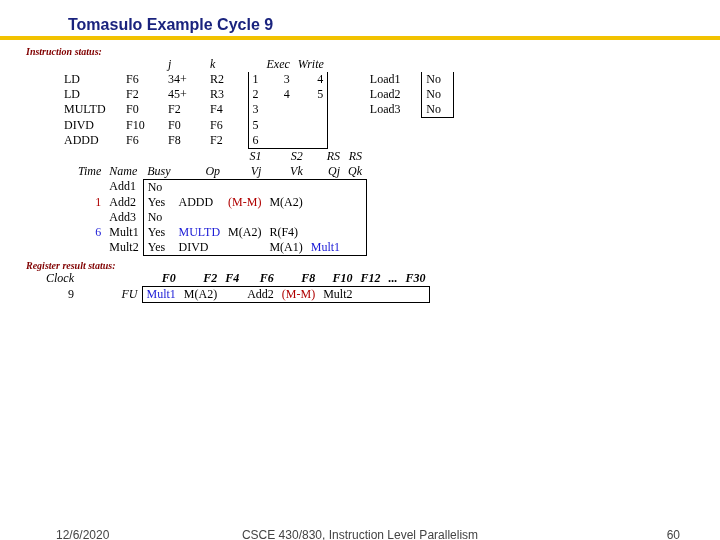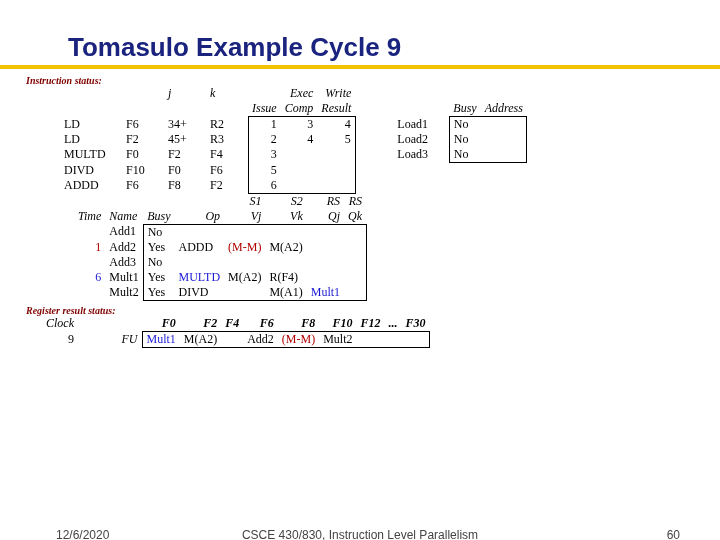--- a/index.html
+++ b/index.html
@@ -12,23 +12,23 @@
     color: #000;
     background: #fff;
     position: relative;
   }
   .slide {
     padding: 12px 28px 0 60px;
   }
   .title {
     font-family: Arial, Helvetica, sans-serif;
     font-weight: bold;
-    font-size: 26px;
+    font-size: 16px;
     color: #1a237e;
-    margin: 20px 0 2px 8px;
+    margin: 4px 0 2px 8px;
   }
   .rule {
     height: 4px;
     background: #f2c200;
     margin: 2px 0 6px -60px;
     width: 760px;
   }
   .sect {
     font-style: italic;
     font-weight: bold;
@@ -82,33 +82,20 @@
       <td style="width:34px">j</td>
       <td style="width:34px">k</td>
       <td></td>
       <td class="ctr">Exec</td>
       <td class="ctr">Write</td>
       <td style="width:30px"></td>
           <td style="width:48px"></td>
           <td></td>
           <td></td>
     </tr>
-    <tr class="hdr">
-      <td></td>
-          <td></td>
-          <td></td>
-          <td></td>
-      <td class="bb">Issue</td>
-      <td class="bb ctr">Comp</td>
-      <td class="bb ctr">Result</td>
-      <td></td>
-          <td></td>
-      <td class="bb">Busy</td>
-      <td class="bb">Address</td>
-    </tr>
     <tr>
       <td>LD</td>
           <td>F6</td>
           <td>34+</td>
           <td>R2</td>
       <td class="bl ctr">1</td>
           <td class="ctr">3</td>
           <td class="br ctr">4</td>
       <td></td>
           <td>Load1</td>

